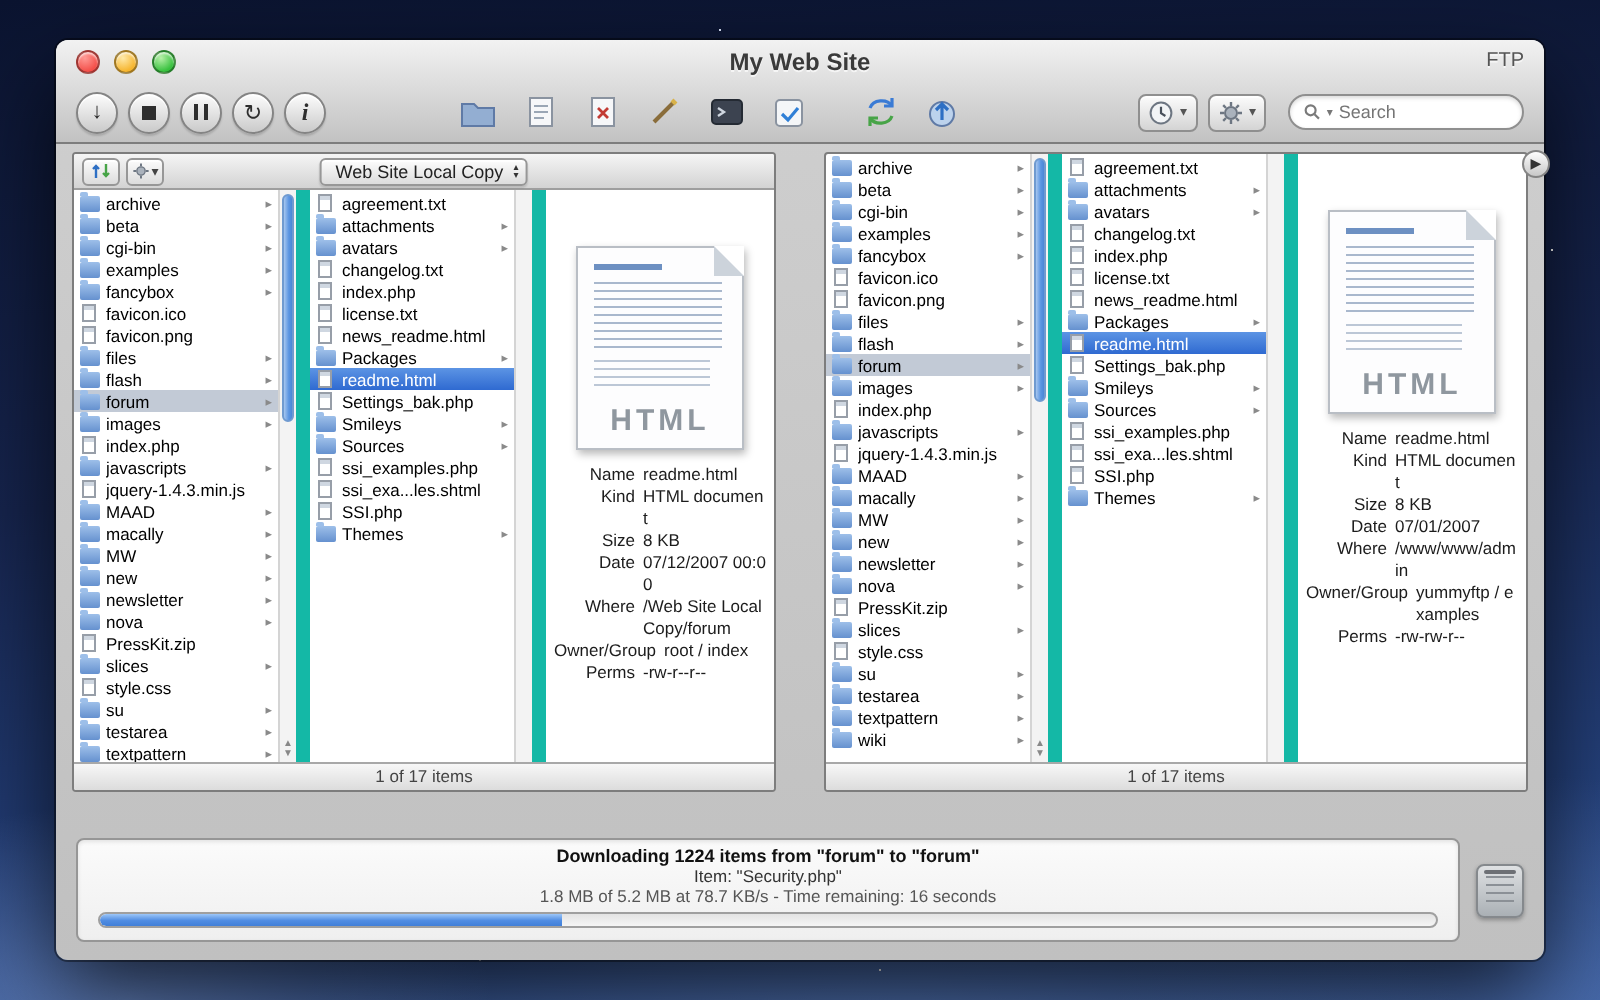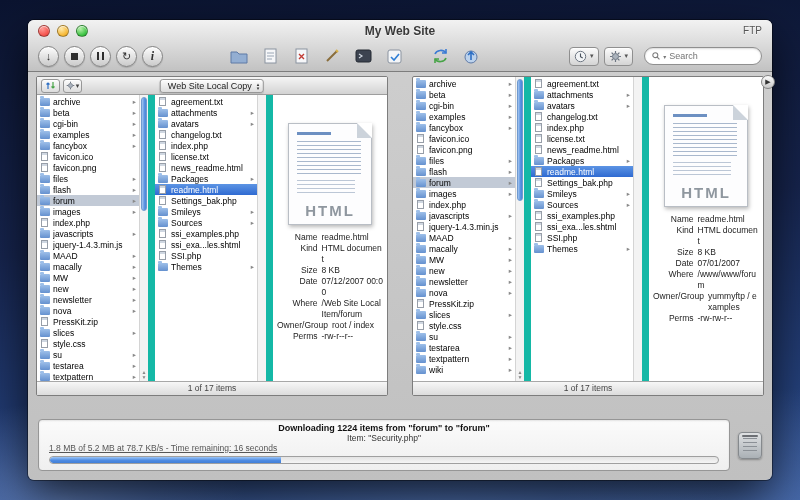--- a/index.html
+++ b/index.html
@@ -152,21 +152,21 @@
                 background:linear-gradient(#f7f7f7,#dcdcdc); text-align:center;
                 font-size:8.5px; line-height:13px; color:#444; }
 
   
   .transfer{ display:flex; align-items:center; gap:8px; padding:7px 10px 0 10px; }
   .t-box{ flex:1 1 auto; border:1px solid #969696; border-radius:4px;
           background:linear-gradient(#fbfbfb,#efefef); padding:3px 10px 6px;
           box-shadow:inset 0 1px 2px rgba(0,0,0,.10); }
   .t-line1{ font-size:9px; font-weight:bold; color:#111; text-align:center; }
   .t-line2{ font-size:8.5px; color:#333; text-align:center; }
-  .t-line3{ font-size:8.5px; color:#555; margin-bottom:3px;text-decoration:underline; }
+  .t-line3{ font-size:8.5px; color:#555; text-align:center; margin-bottom:3px; }
   .t-track{ height:8px; border:1px solid #9f9f9f; border-radius:5px; overflow:hidden;
             background:linear-gradient(#e3e3e3,#f5f5f5); }
   .t-fill{ height:100%; width:0; border-radius:5px 0 0 5px;
            background:linear-gradient(#9cc6f8,#4f8ce2 55%,#npm 60%,#417fd8);
            background:linear-gradient(#9cc6f8,#4f8ce2 55%,#417fd8); }
   .shredder{ flex:0 0 24px; width:24px; height:27px; border-radius:4px; border:1px solid #85898d;
              background:linear-gradient(#dfe1e3,#aab0b5); position:relative;
              box-shadow:0 1px 2px rgba(0,0,0,.3); }
   .shredder::before{ content:""; position:absolute; left:4px; right:4px; top:5px; height:14px;
                      background:repeating-linear-gradient(#8b9096 0 1px, transparent 1px 4px); }
@@ -542,21 +542,21 @@
                 <div class="mrow">
                   <span class="mlabel">Size</span>
                   <span class="mvalue">8 KB</span>
                 </div>
                 <div class="mrow">
                   <span class="mlabel">Date</span>
                   <span class="mvalue">07/12/2007 00:00</span>
                 </div>
                 <div class="mrow">
                   <span class="mlabel">Where</span>
-                  <span class="mvalue">/Web Site Local Item/forum</span>
+                  <span class="mvalue">/Web Site Local Copy/forum</span>
                 </div>
                 <div class="mrow">
                   <span class="mlabel">Owner/Group</span>
                   <span class="mvalue">root / index</span>
                 </div>
                 <div class="mrow">
                   <span class="mlabel">Perms</span>
                   <span class="mvalue">-rw-r--r--</span>
                 </div>
               </div>
@@ -798,21 +798,21 @@
                 <div class="mrow">
                   <span class="mlabel">Size</span>
                   <span class="mvalue">8 KB</span>
                 </div>
                 <div class="mrow">
                   <span class="mlabel">Date</span>
                   <span class="mvalue">07/01/2007</span>
                 </div>
                 <div class="mrow">
                   <span class="mlabel">Where</span>
-                  <span class="mvalue">/www/www/forum</span>
+                  <span class="mvalue">/www/www/admin</span>
                 </div>
                 <div class="mrow">
                   <span class="mlabel">Owner/Group</span>
                   <span class="mvalue">yummyftp / examples</span>
                 </div>
                 <div class="mrow">
                   <span class="mlabel">Perms</span>
                   <span class="mvalue">-rw-rw-r--</span>
                 </div>
               </div>

